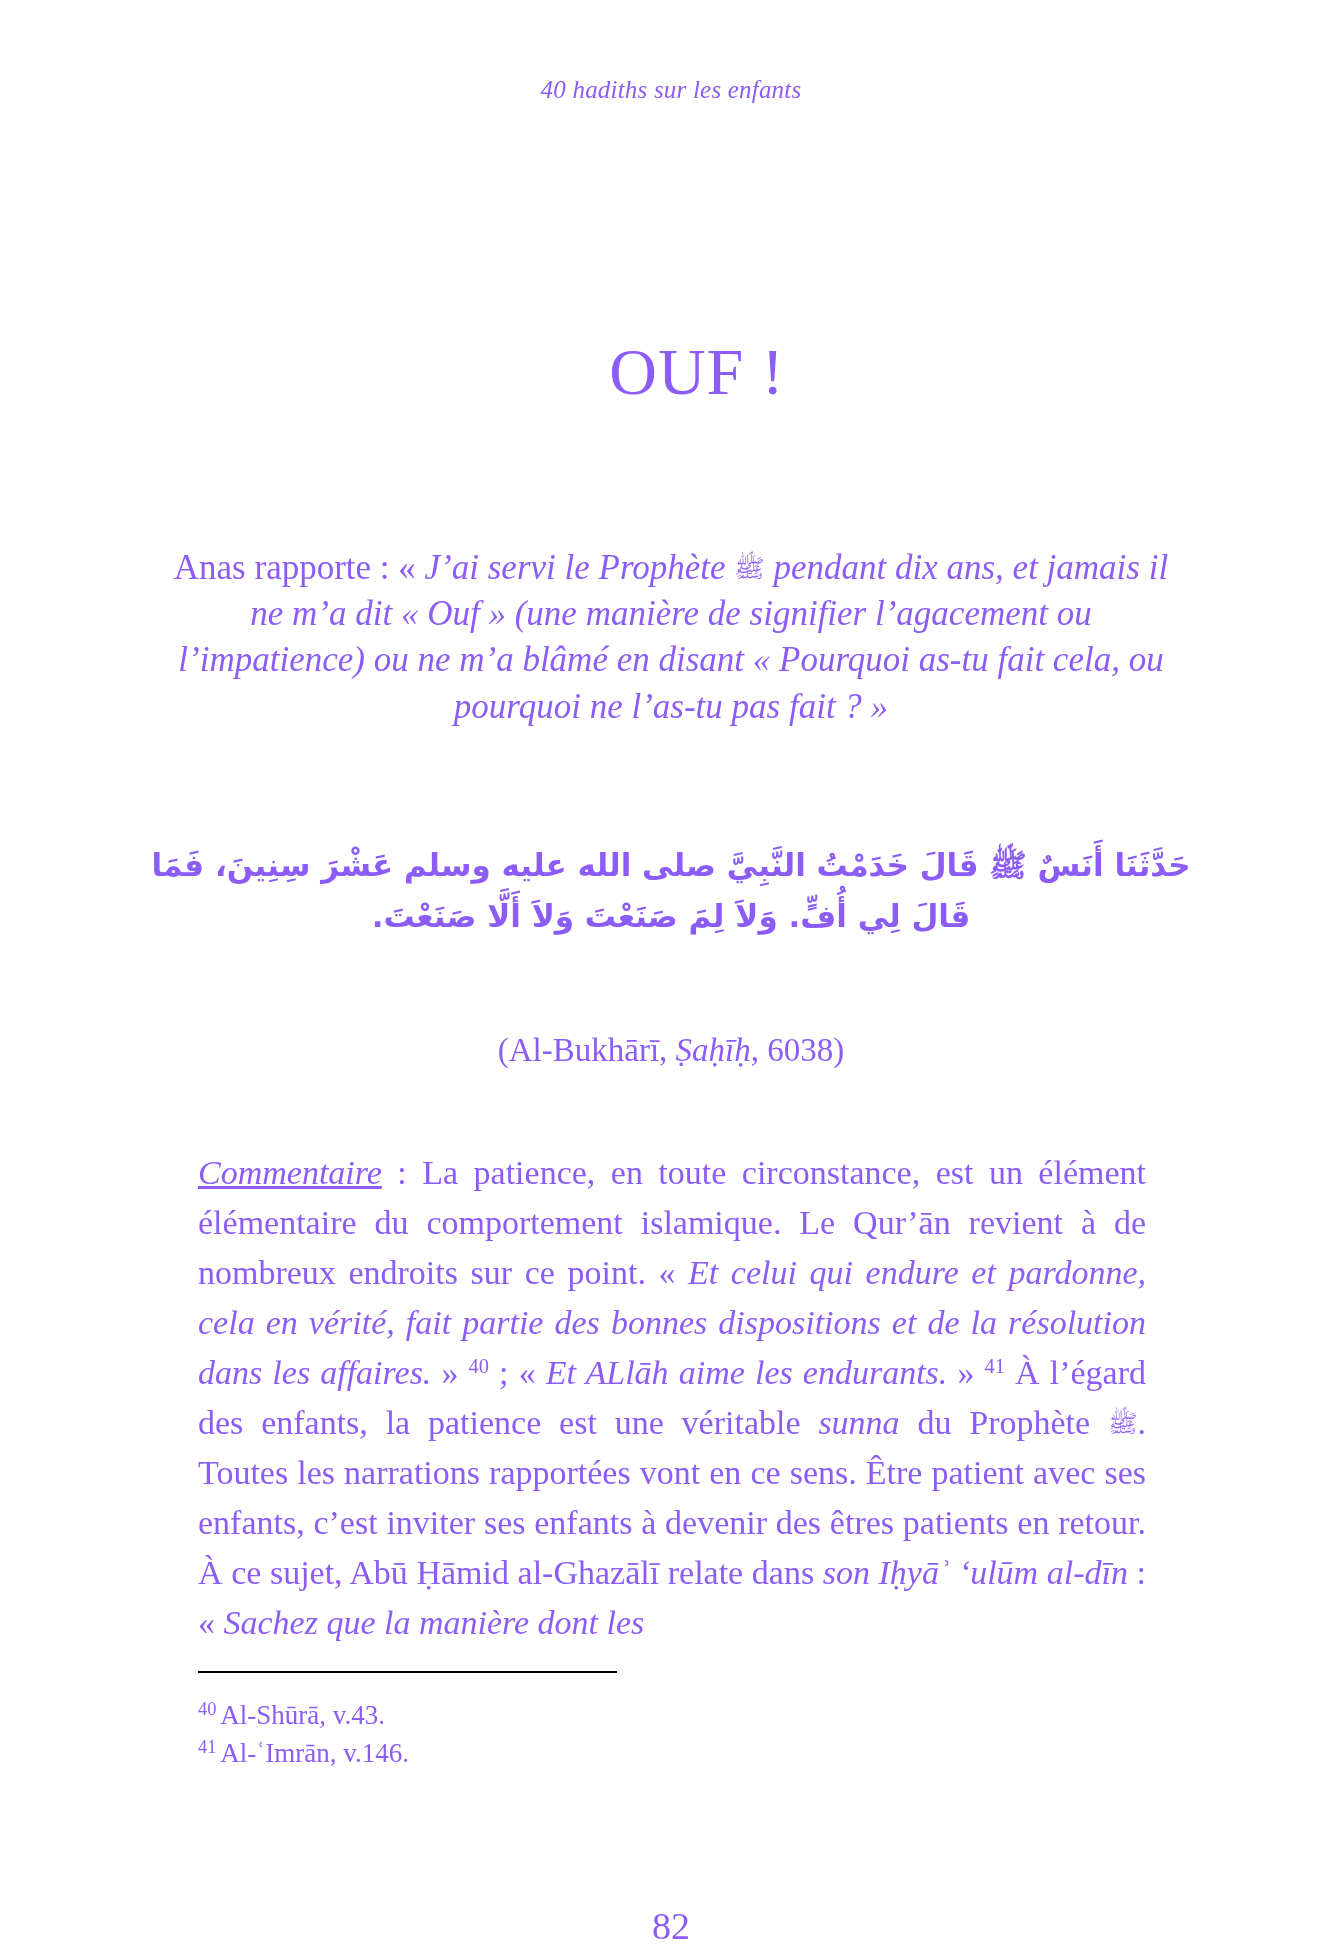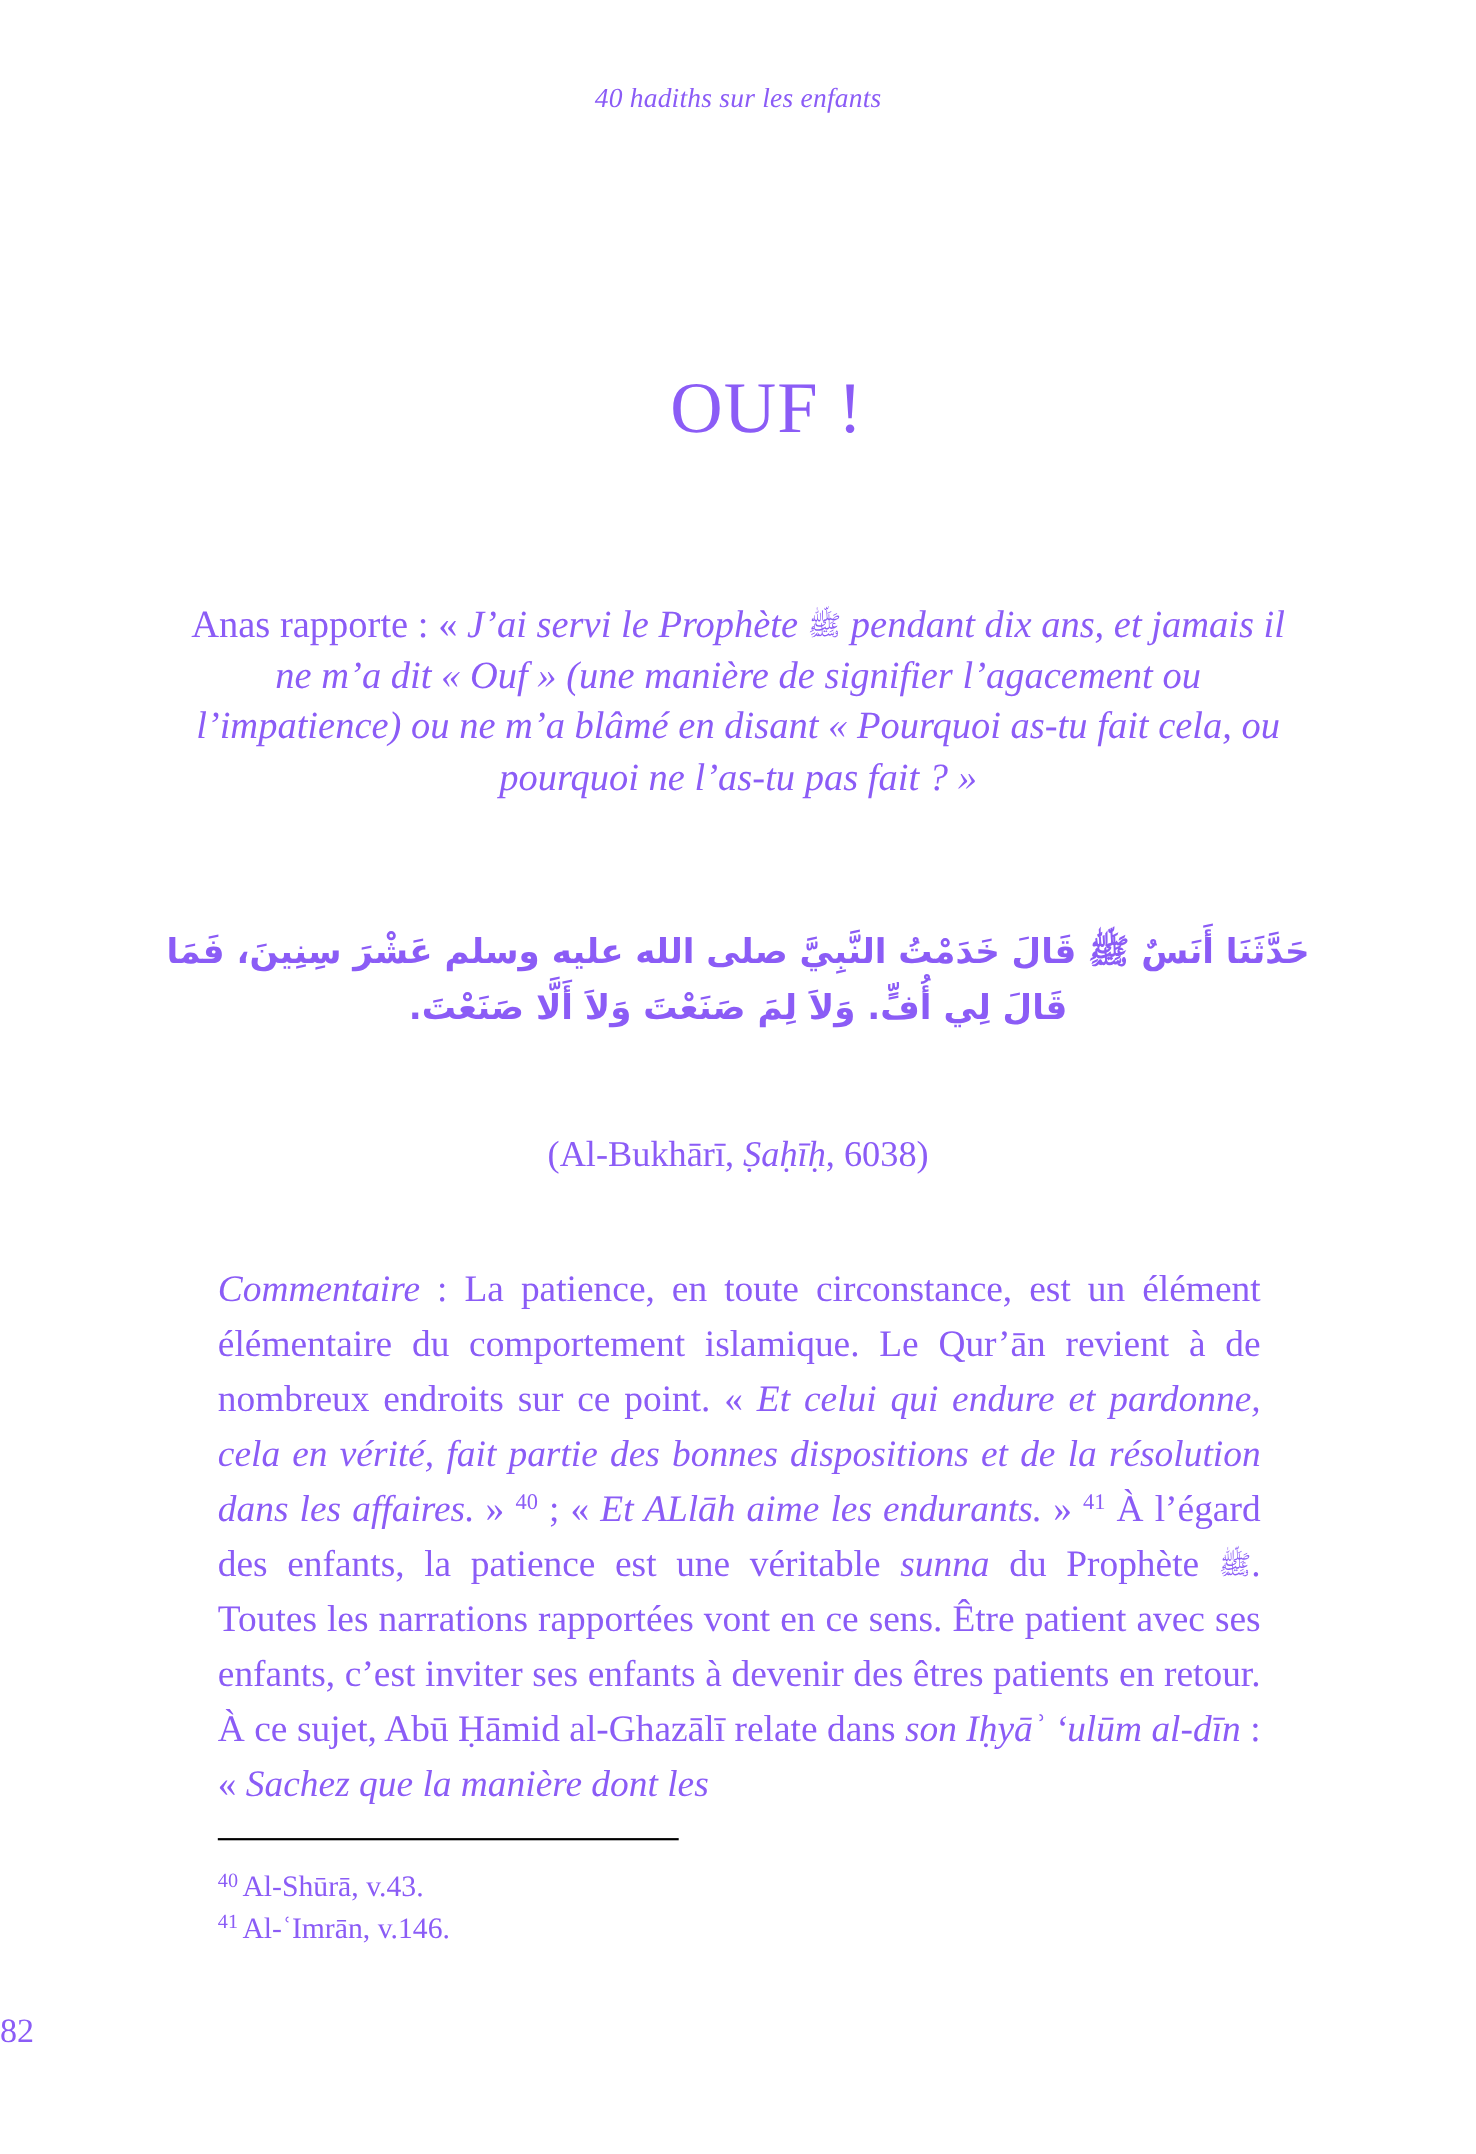--- a/index.html
+++ b/index.html
@@ -102,20 +102,21 @@
     left: 198px;
     width: 948px;
     text-align: justify;
     text-align-last: left;
     font-size: 34px;
     line-height: 1.47;
     hyphens: none;
   }
   .commentary .label {
     font-style: italic;
+    text-decoration: underline;
   }
   .commentary em { font-style: italic; }
   .commentary sup {
     font-size: 0.6em;
     vertical-align: 0.55em;
     line-height: 0;
   }
 
   
   .footnote-rule {
@@ -138,25 +139,25 @@
   .footnotes sup {
     font-size: 0.68em;
     vertical-align: 0.5em;
     line-height: 0;
     margin-right: 4px;
   }
 
   
   .folio {
     position: absolute;
-    top: 1828px;
+    top: 1904px;
     left: 0;
     width: 100%;
-    text-align: left;
-    font-size: 31px;
+    text-align: center;
+    font-size: 38px;
   }
 </style>
 </head>
 <body>
 
 <div class="page">
 
   <div class="running-head">40 hadiths sur les enfants</div>
 
   <h1 class="chapter-title">OUF !</h1>

